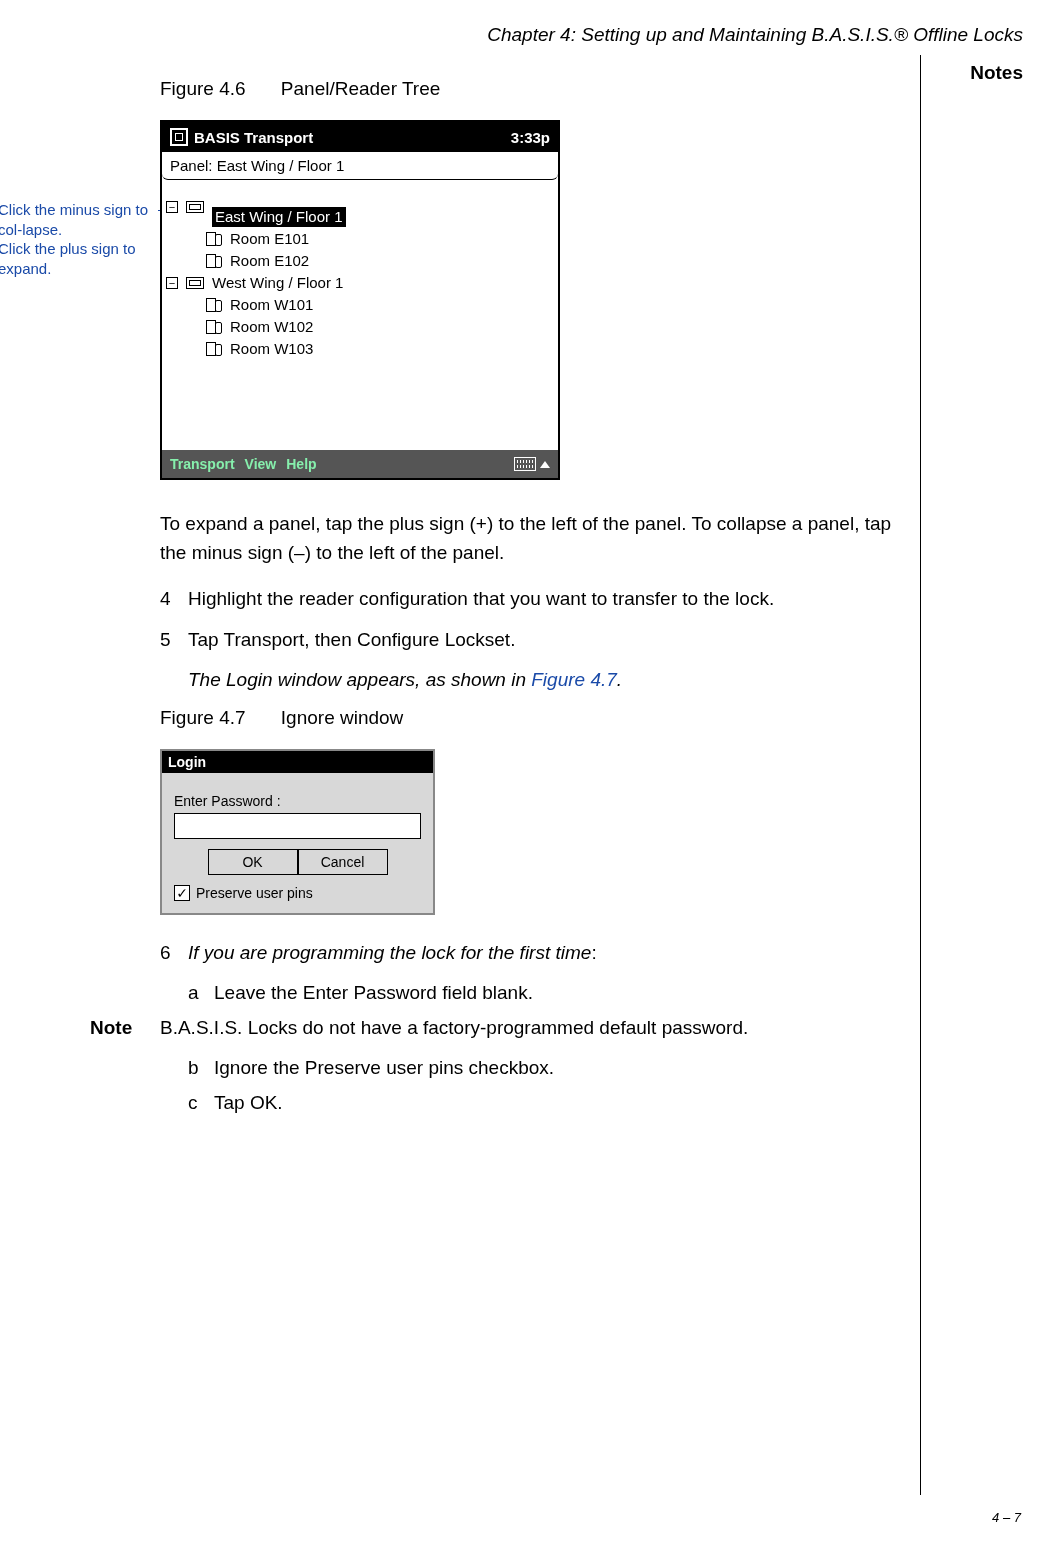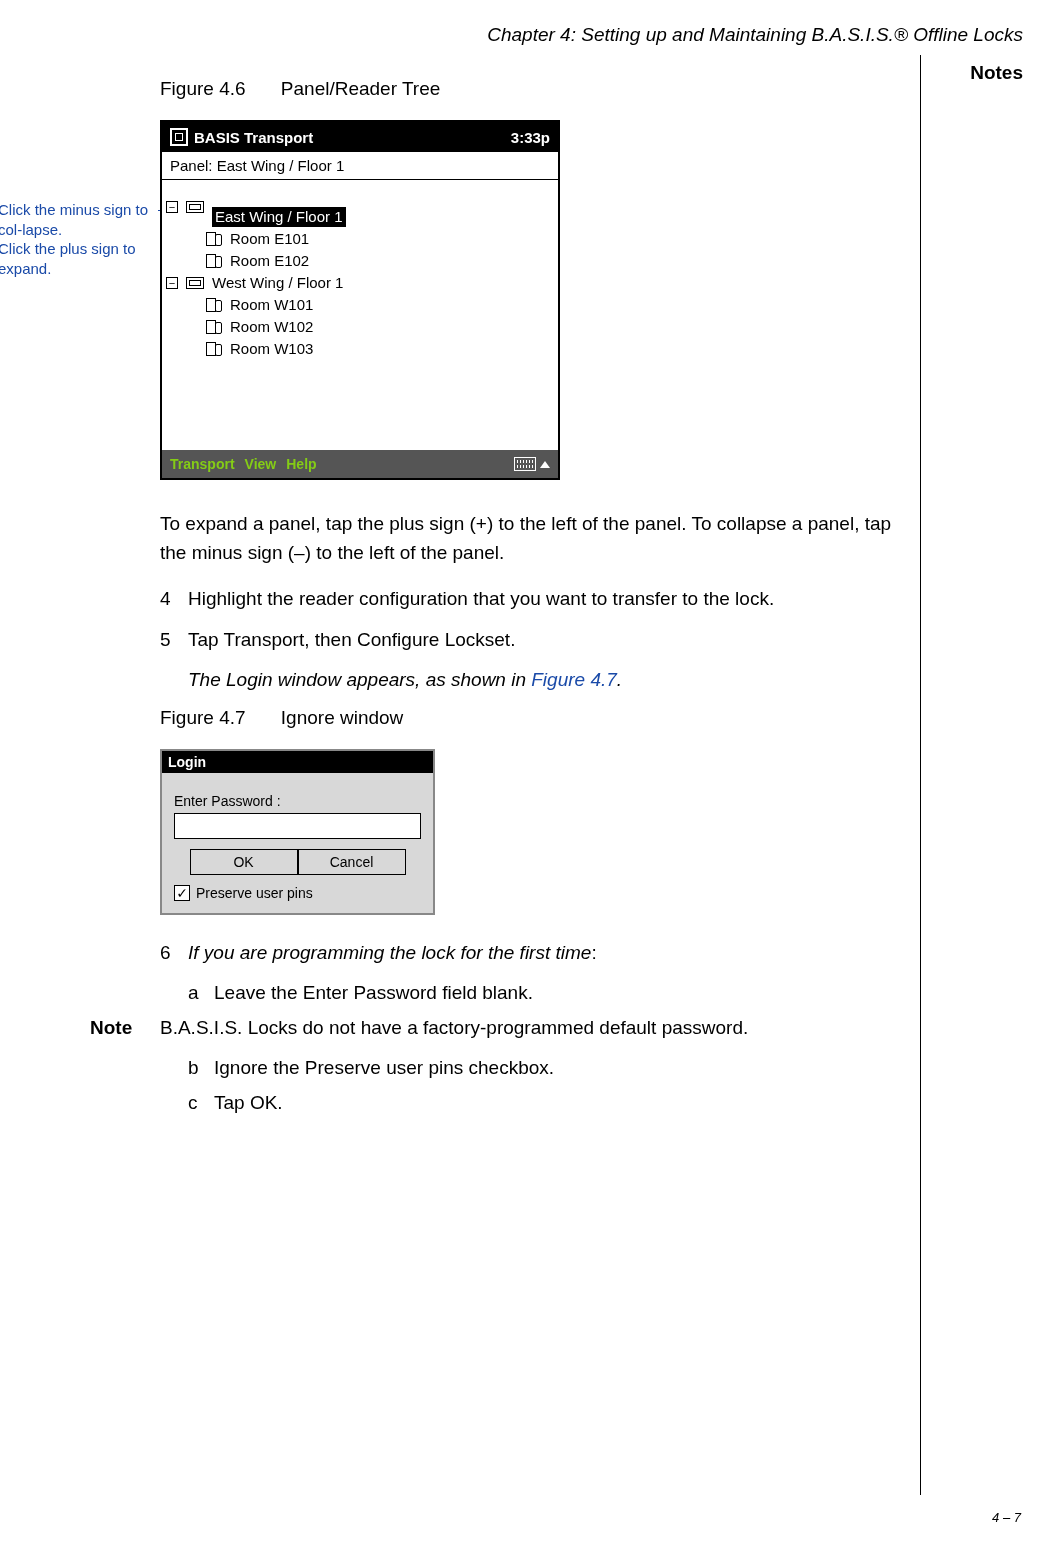--- a/index.html
+++ b/index.html
@@ -73,20 +73,21 @@
     position:absolute;
     left:3px; top:3px; right:3px; bottom:3px;
     border:1px solid #fff;
   }
   .shot1 .titlebar .time { margin-left: auto; }
   .shot1 .panelrow {
     background: #fff;
     border-bottom: 1px solid #000;
     font-size: 15px;
     padding: 5px 8px;
+    border-radius: 6px;
   }
   .shot1 .tree {
     background: #fff;
     min-height: 270px;
     padding: 6px 4px;
     font-size: 15px;
   }
   .tree-node {
     display: flex;
     align-items: center;
@@ -142,21 +143,21 @@
     border-radius:2px;
   }
   .tree-label.selected {
     background:#000;
     color:#fff;
     padding:0 3px;
     margin-top:20px;
   }
   .shot1 .menubar {
     background:#555;
-    color:#84cc16;
+    color:#86efac;
     font-size:14px;
     font-weight:bold;
     padding:6px 8px;
     display:flex;
     align-items:center;
   }
   .shot1 .menubar .menu-item { margin-right:10px; }
   .shot1 .menubar .kbd-icon {
     margin-left:auto;
     width:22px;height:14px;
@@ -252,21 +253,21 @@
     padding:2px 4px;
     font-size:14px;
   }
   .shot2 .btnrow {
     display:flex;
     gap:0;
     margin-bottom:10px;
     justify-content:center;
   }
   .shot2 .btn {
-    width:108px;
+    width:90px;
     height:26px;
     border:1px solid #000;
     background:#d8d8d8;
     font-size:14px;
     cursor:pointer;
   }
   .shot2 .chkrow {
     display:flex;
     align-items:center;
     gap:6px;

